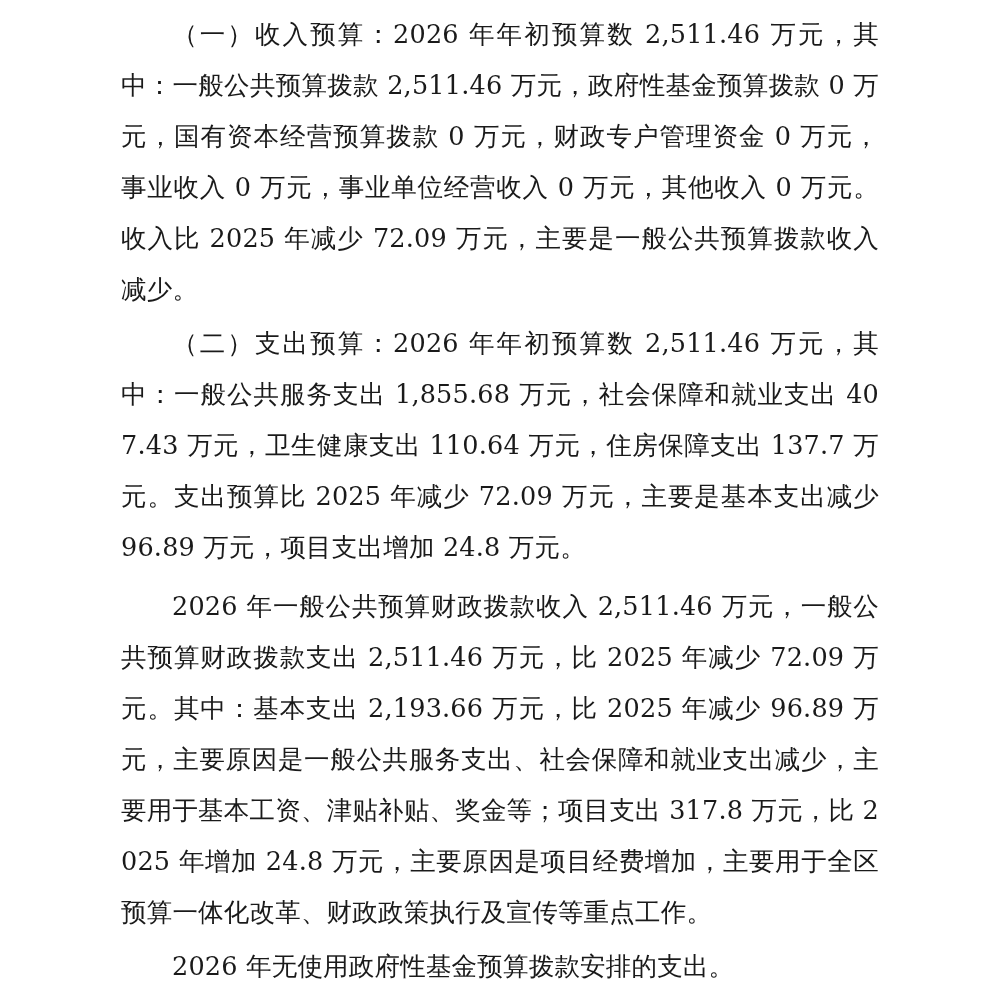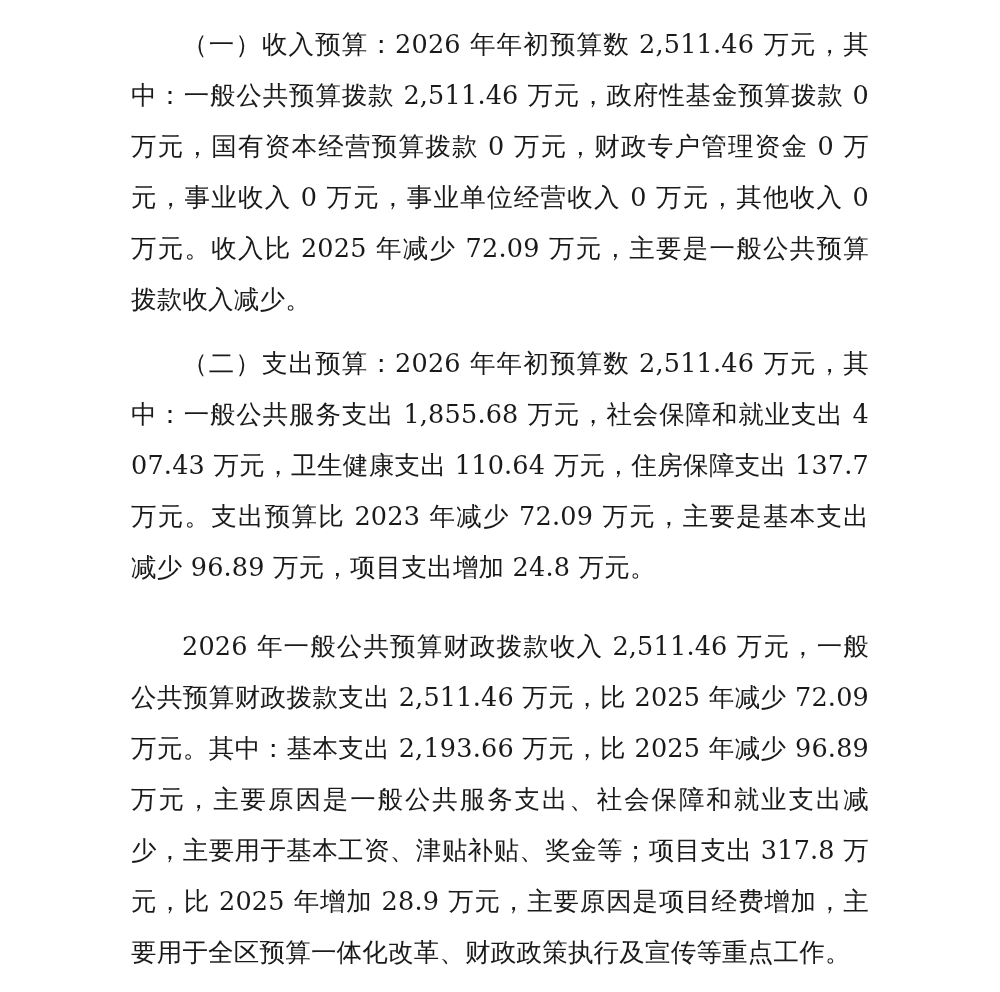--- a/index.html
+++ b/index.html
@@ -20,38 +20,38 @@
     height: 992px;
     box-sizing: border-box;
     padding: 6px 118px 0 118px;
   }
   .para {
     font-size: 25.5px;
     line-height: 51px;
     text-align: justify;
     text-justify: inter-ideograph;
     letter-spacing: 0.2px;
-    margin: 13px;
+    margin: 3px;
     text-indent: 2em;
     word-break: break-all;
   }
   .heading {
     font-size: 25.5px;
     line-height: 51px;
     margin: 0;
     text-indent: 2em;
     font-weight: bold;
     font-family: "DejaVu Sans", "Liberation Sans", sans-serif;
     letter-spacing: 0.5px;
   }
   .spacer-sm { height: 2px; }
 </style>
 </head>
 <body>
 
 <div class="page">
   <p class="para">（一）收入预算：2026 年年初预算数 2,511.46 万元，其中：一般公共预算拨款 2,511.46 万元，政府性基金预算拨款 0 万元，国有资本经营预算拨款 0 万元，财政专户管理资金 0 万元，事业收入 0 万元，事业单位经营收入 0 万元，其他收入 0 万元。收入比 2025 年减少 72.09 万元，主要是一般公共预算拨款收入减少。</p>
-  <p class="para">（二）支出预算：2026 年年初预算数 2,511.46 万元，其中：一般公共服务支出 1,855.68 万元，社会保障和就业支出 407.43 万元，卫生健康支出 110.64 万元，住房保障支出 137.7 万元。支出预算比 2023 年减少 72.09 万元，主要是基本支出减少 96.89 万元，项目支出增加 24.8 万元。</p>
+  <p class="para">（二）支出预算：2026 年年初预算数 2,511.46 万元，其中：一般公共服务支出 1,855.68 万元，社会保障和就业支出 407.43 万元，卫生健康支出 110.64 万元，住房保障支出 137.7 万元。支出预算比 2025 年减少 72.09 万元，主要是基本支出减少 96.89 万元，项目支出增加 24.8 万元。</p>
   <div class="spacer-sm"></div>
-  <p class="para">2026 年一般公共预算财政拨款收入 2,511.46 万元，一般公共预算财政拨款支出 2,511.46 万元，比 2025 年减少 72.09 万元。其中：基本支出 2,193.66 万元，比 2025 年减少 96.89 万元，主要原因是一般公共服务支出、社会保障和就业支出减少，主要用于基本工资、津贴补贴、奖金等；项目支出 317.8 万元，比 2025 年增加 28.9 万元，主要原因是项目经费增加，主要用于全区预算一体化改革、财政政策执行及宣传等重点工作。</p>
+  <p class="para">2026 年一般公共预算财政拨款收入 2,511.46 万元，一般公共预算财政拨款支出 2,511.46 万元，比 2025 年减少 72.09 万元。其中：基本支出 2,193.66 万元，比 2025 年减少 96.89 万元，主要原因是一般公共服务支出、社会保障和就业支出减少，主要用于基本工资、津贴补贴、奖金等；项目支出 317.8 万元，比 2025 年增加 24.8 万元，主要原因是项目经费增加，主要用于全区预算一体化改革、财政政策执行及宣传等重点工作。</p>
   <p class="para">2026 年无使用政府性基金预算拨款安排的支出。</p>
 
 </div>
 
 </body></html>

